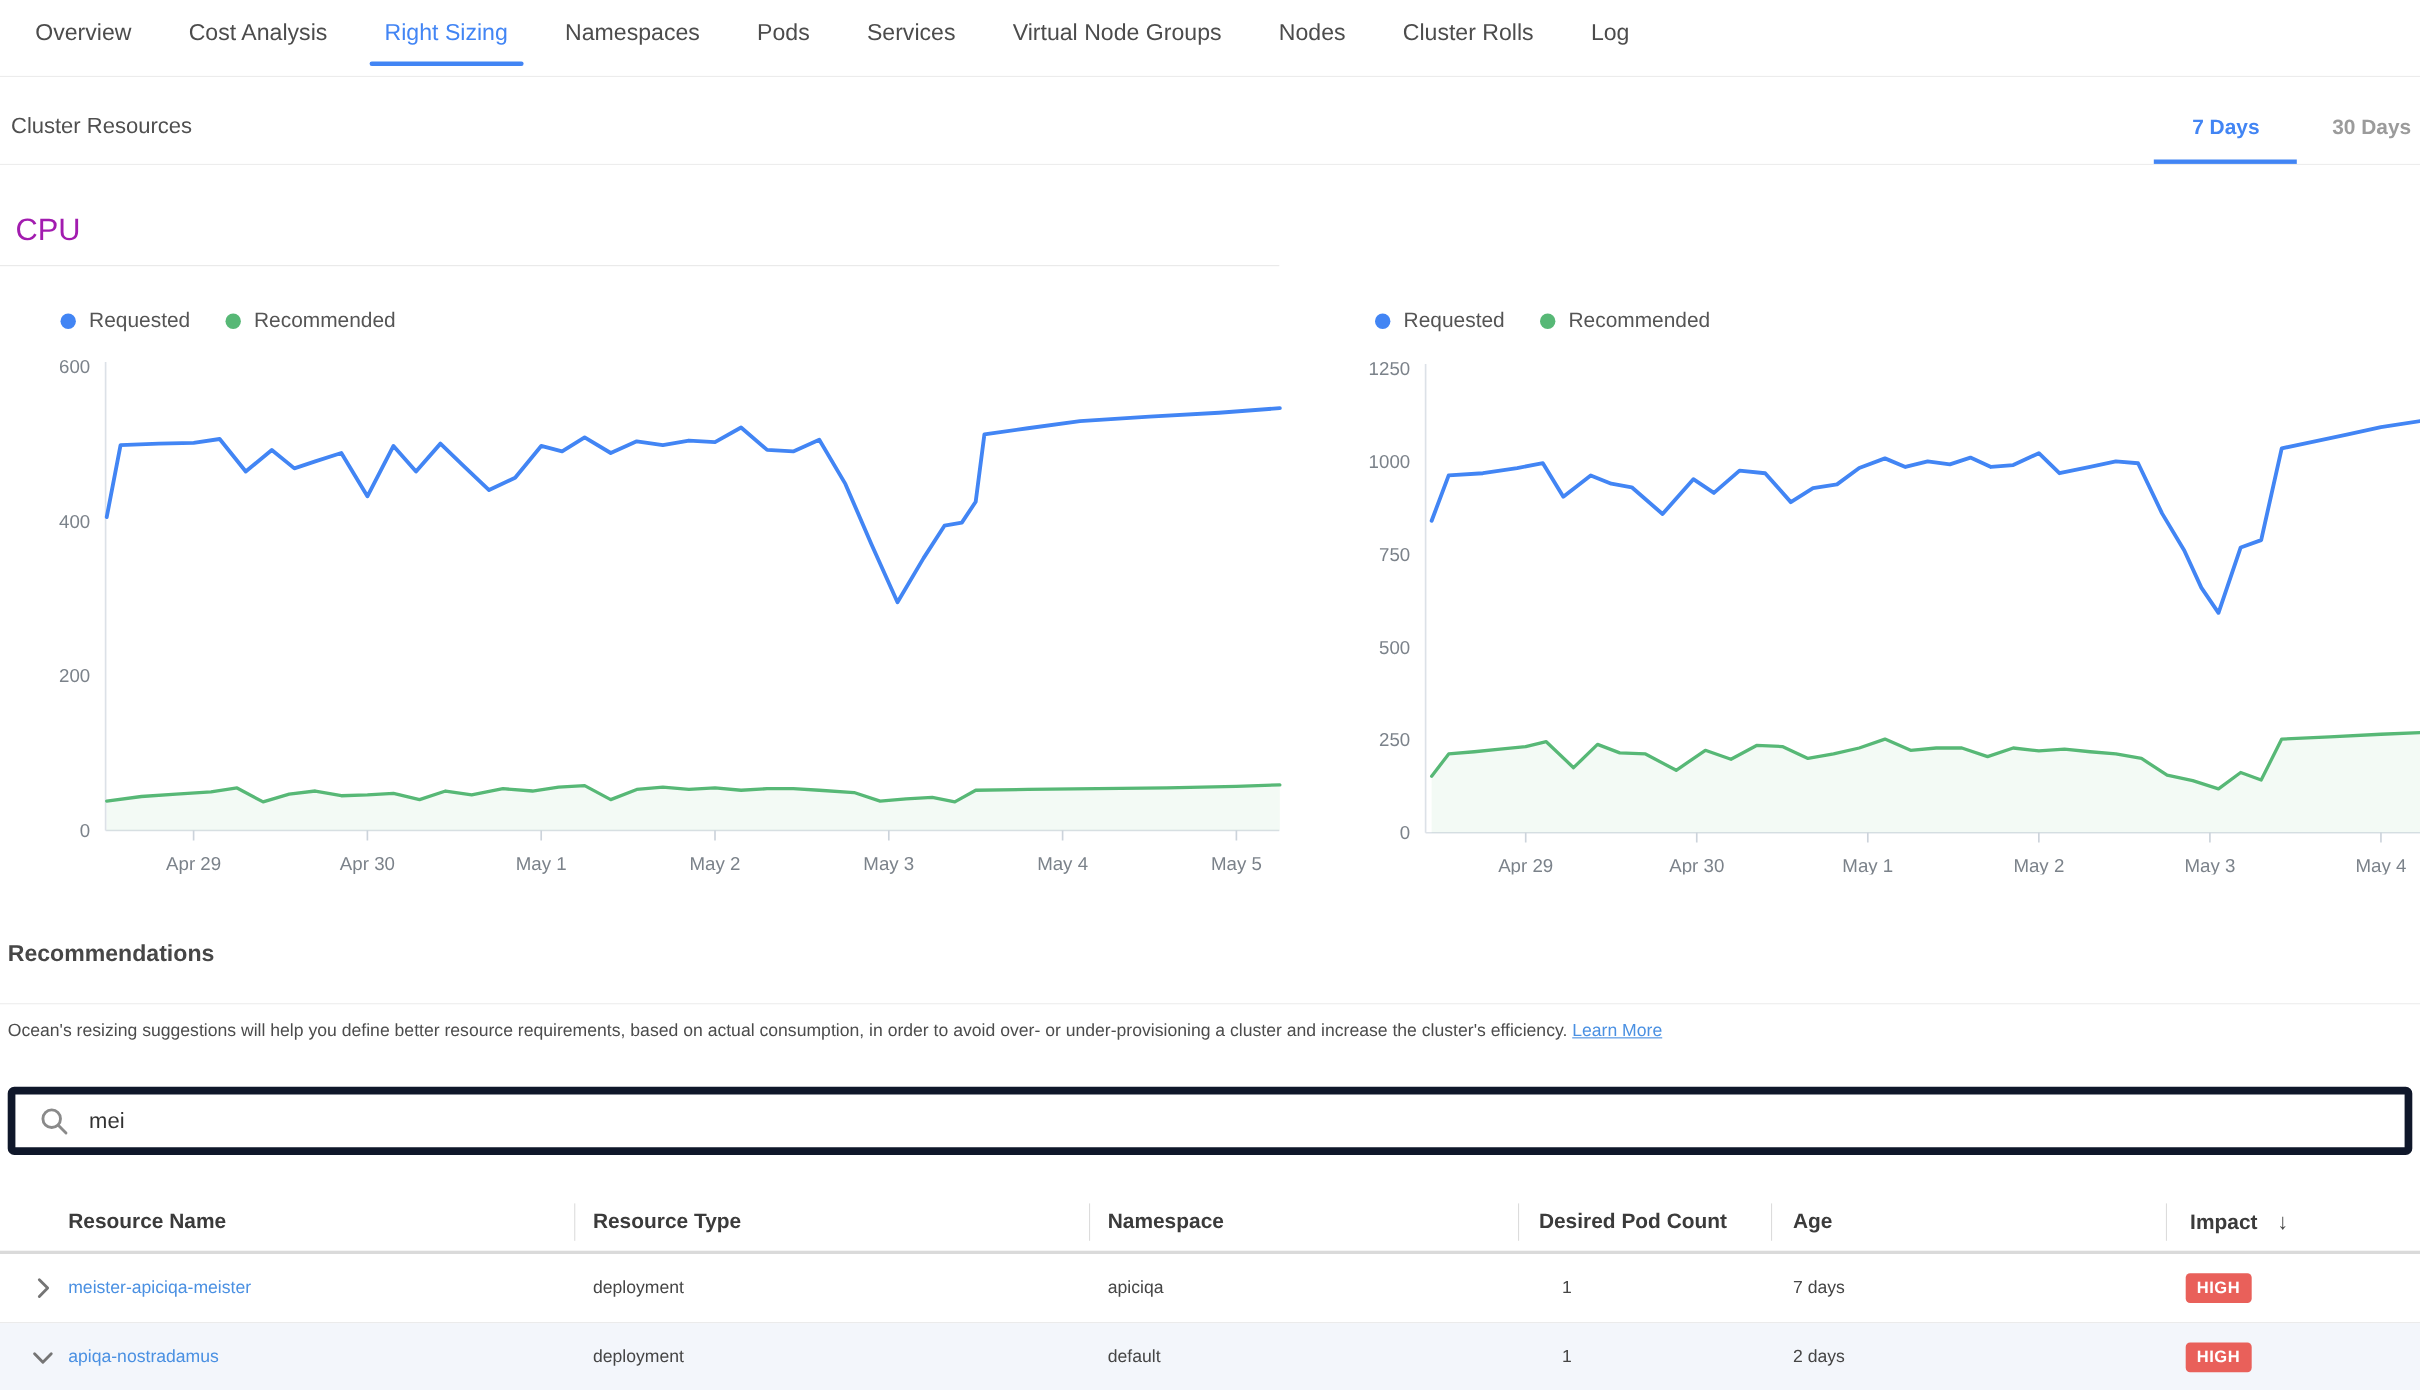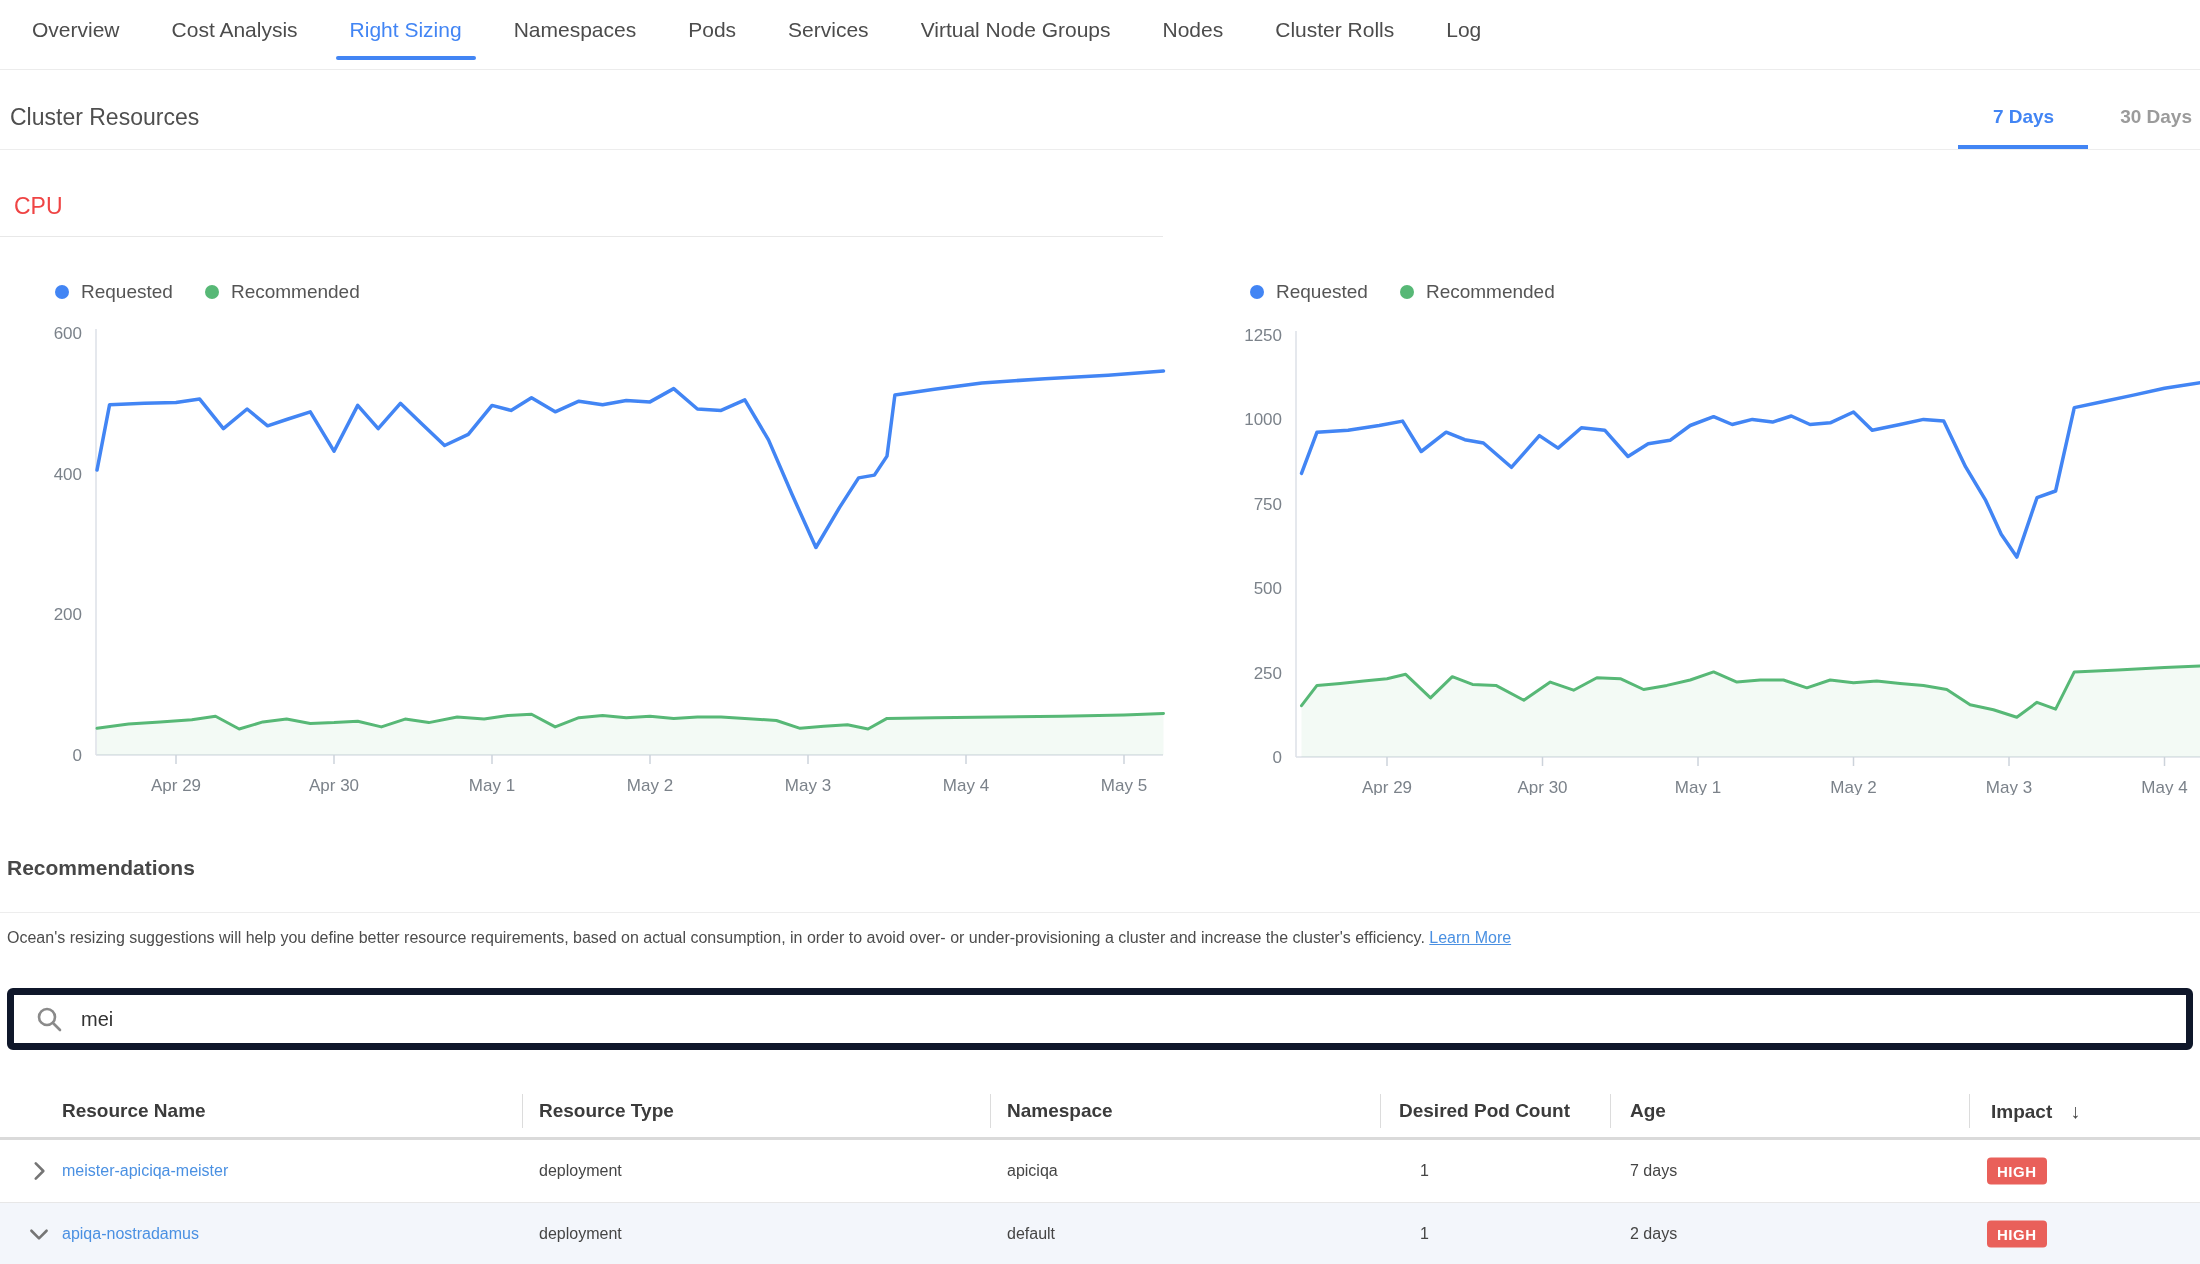--- a/index.html
+++ b/index.html
@@ -9,30 +9,30 @@
   
   .tab-bar{position:absolute;left:0;top:0;width:2200px;height:70px;box-sizing:border-box;
            border-bottom:1px solid #ececec;display:flex;align-items:flex-start;padding-left:6px;}
   .tab{position:relative;margin:18px 26px 0 26px;padding-bottom:22px;font-size:21px;
        color:#4c4c4c;font-weight:500;white-space:nowrap;cursor:pointer;}
   .tab.active{color:#4285f4;}
   .tab.active::after{content:'';position:absolute;left:-14px;right:-14px;bottom:4px;height:4px;
        background:#4285f4;border-radius:2px;}
 
   
-  .page-subtitle{position:absolute;left:10px;top:104px;font-size:23px;color:#4f4f4f;font-weight:500;}
+  .page-subtitle{position:absolute;left:10px;top:104px;font-size:20px;color:#4f4f4f;font-weight:500;}
   .head-divider{position:absolute;left:0;top:149px;width:2200px;height:1px;background:#ededed;}
   .range-toggle{position:absolute;right:8px;top:106px;display:flex;gap:66px;}
   .range-opt{font-size:19px;font-weight:700;color:#9b9b9b;cursor:pointer;white-space:nowrap;}
   .range-opt.active{color:#4285f4;}
   .range-underline{position:absolute;left:1958px;top:145px;width:130px;height:4px;background:#4285f4;}
 
   
   .chart-sec-title{position:absolute;top:193px;box-sizing:border-box;padding:0 0 16px 14px;
-        font-size:23px;color:#ef4444;font-weight:500;border-bottom:1px solid #e8e8e8;}
+        font-size:28px;color:#a21caf;font-weight:500;border-bottom:1px solid #e8e8e8;}
   .chart-sec-title.cpu{left:0;width:1163px;}
   .chart-sec-title.mem{left:1210px;width:990px;}
   .legend{position:absolute;top:281px;display:flex;align-items:center;}
   .legend.cpu{left:55px;}
   .legend.mem{left:1250px;}
   .legend-item{display:flex;align-items:center;margin-right:32px;cursor:pointer;}
   .legend-dot{width:14px;height:14px;border-radius:50%;margin-right:12px;}
   .legend-label{font-size:19px;color:#555;}
   .chart-wrap{position:absolute;top:325px;}
   .chart-wrap.cpu{left:0;width:1170px;height:470px;}

